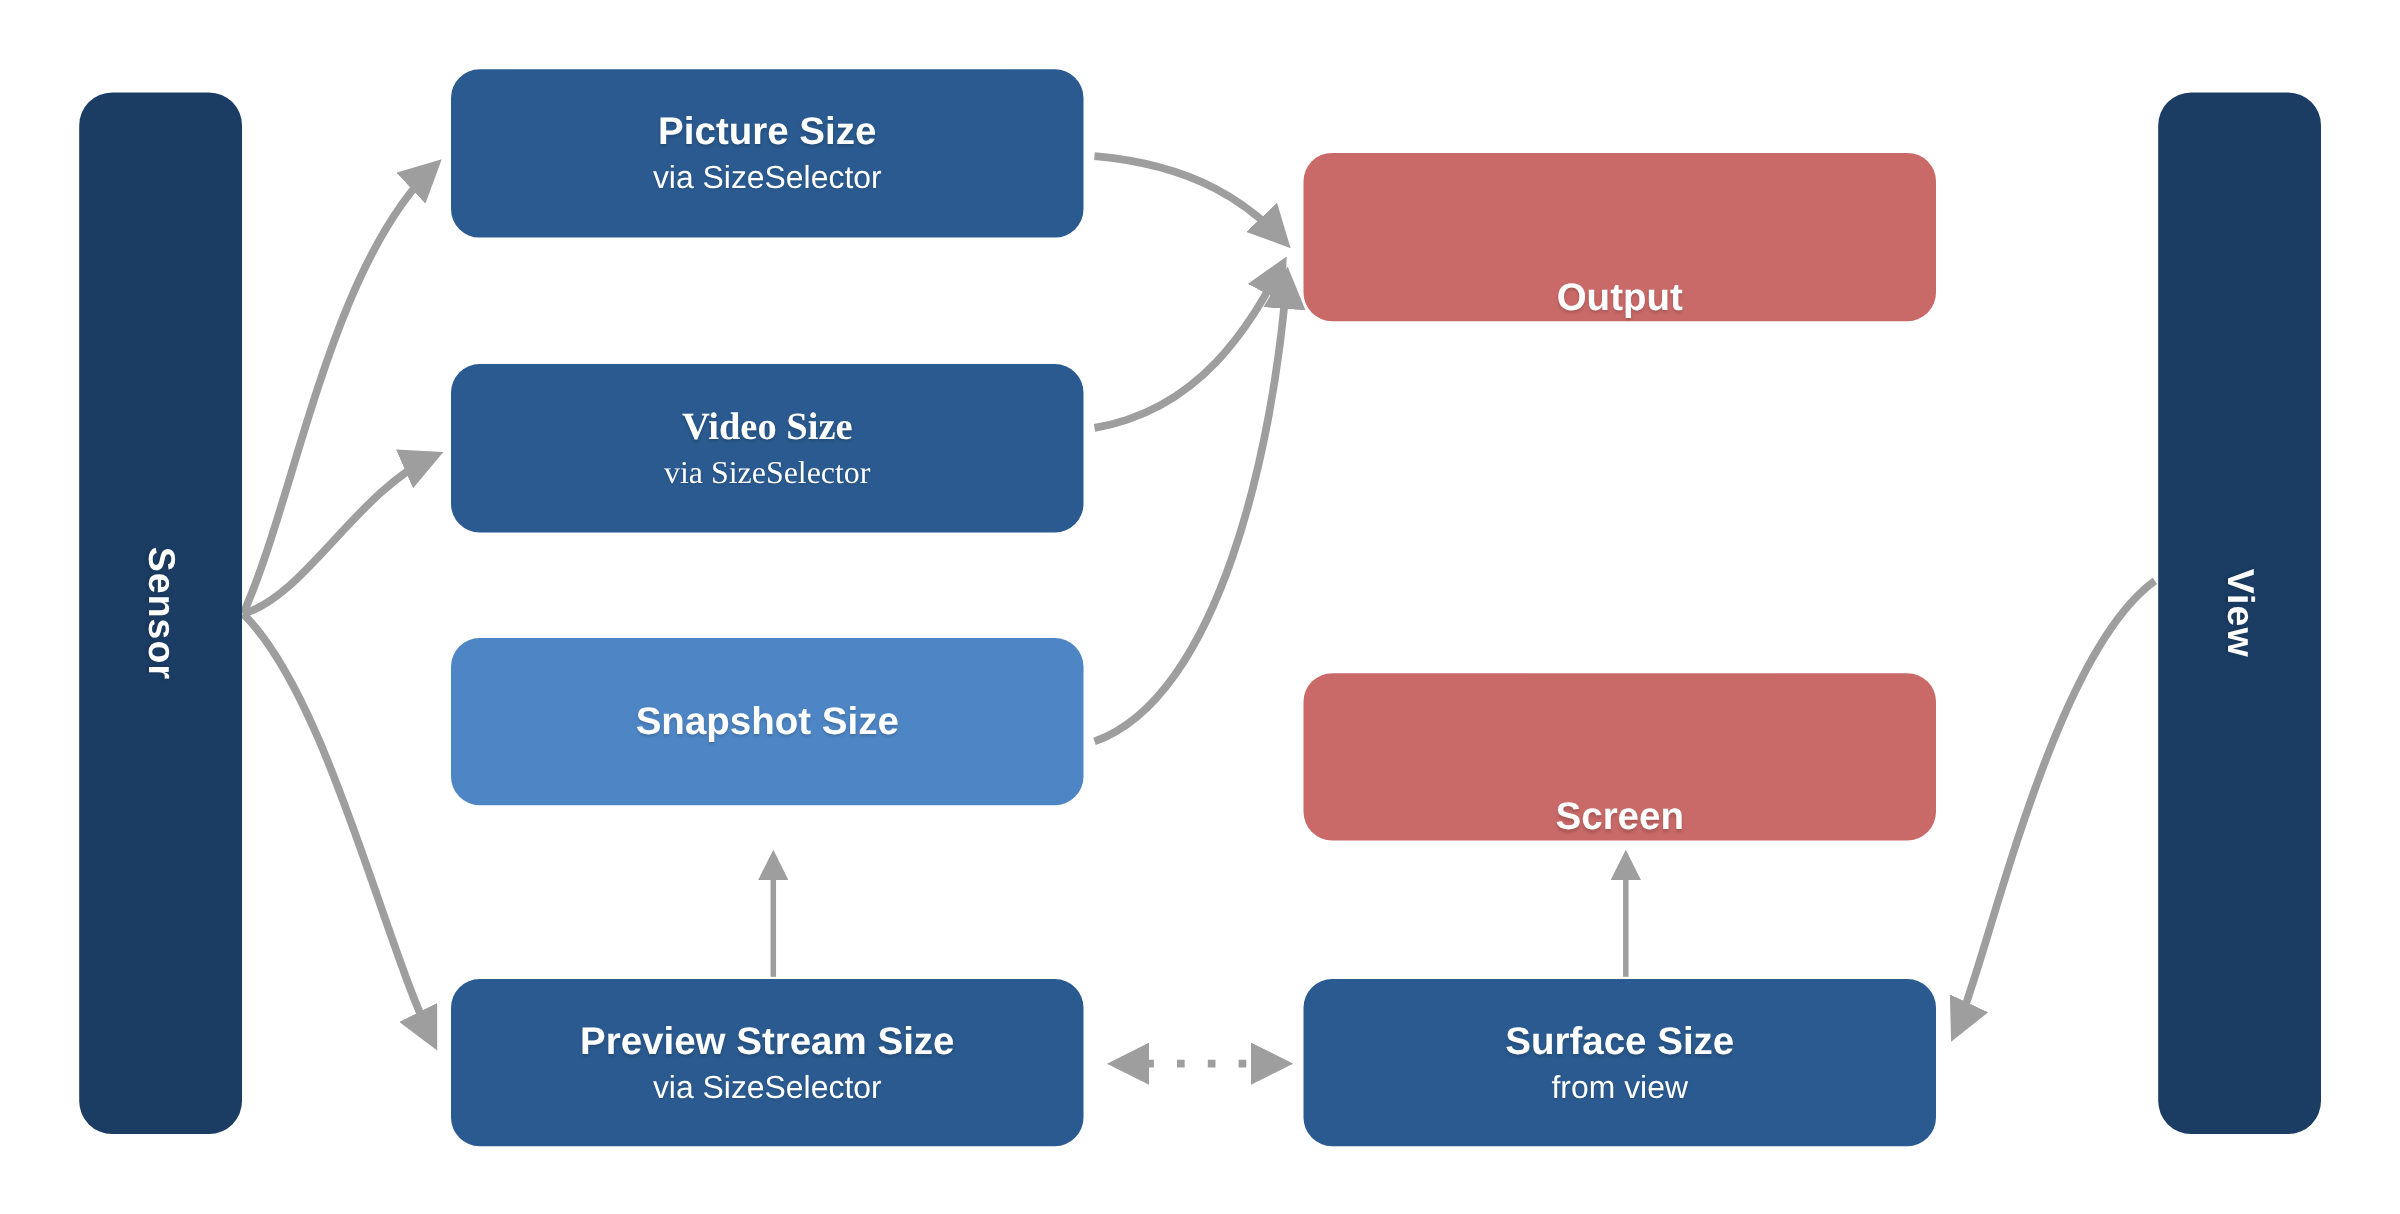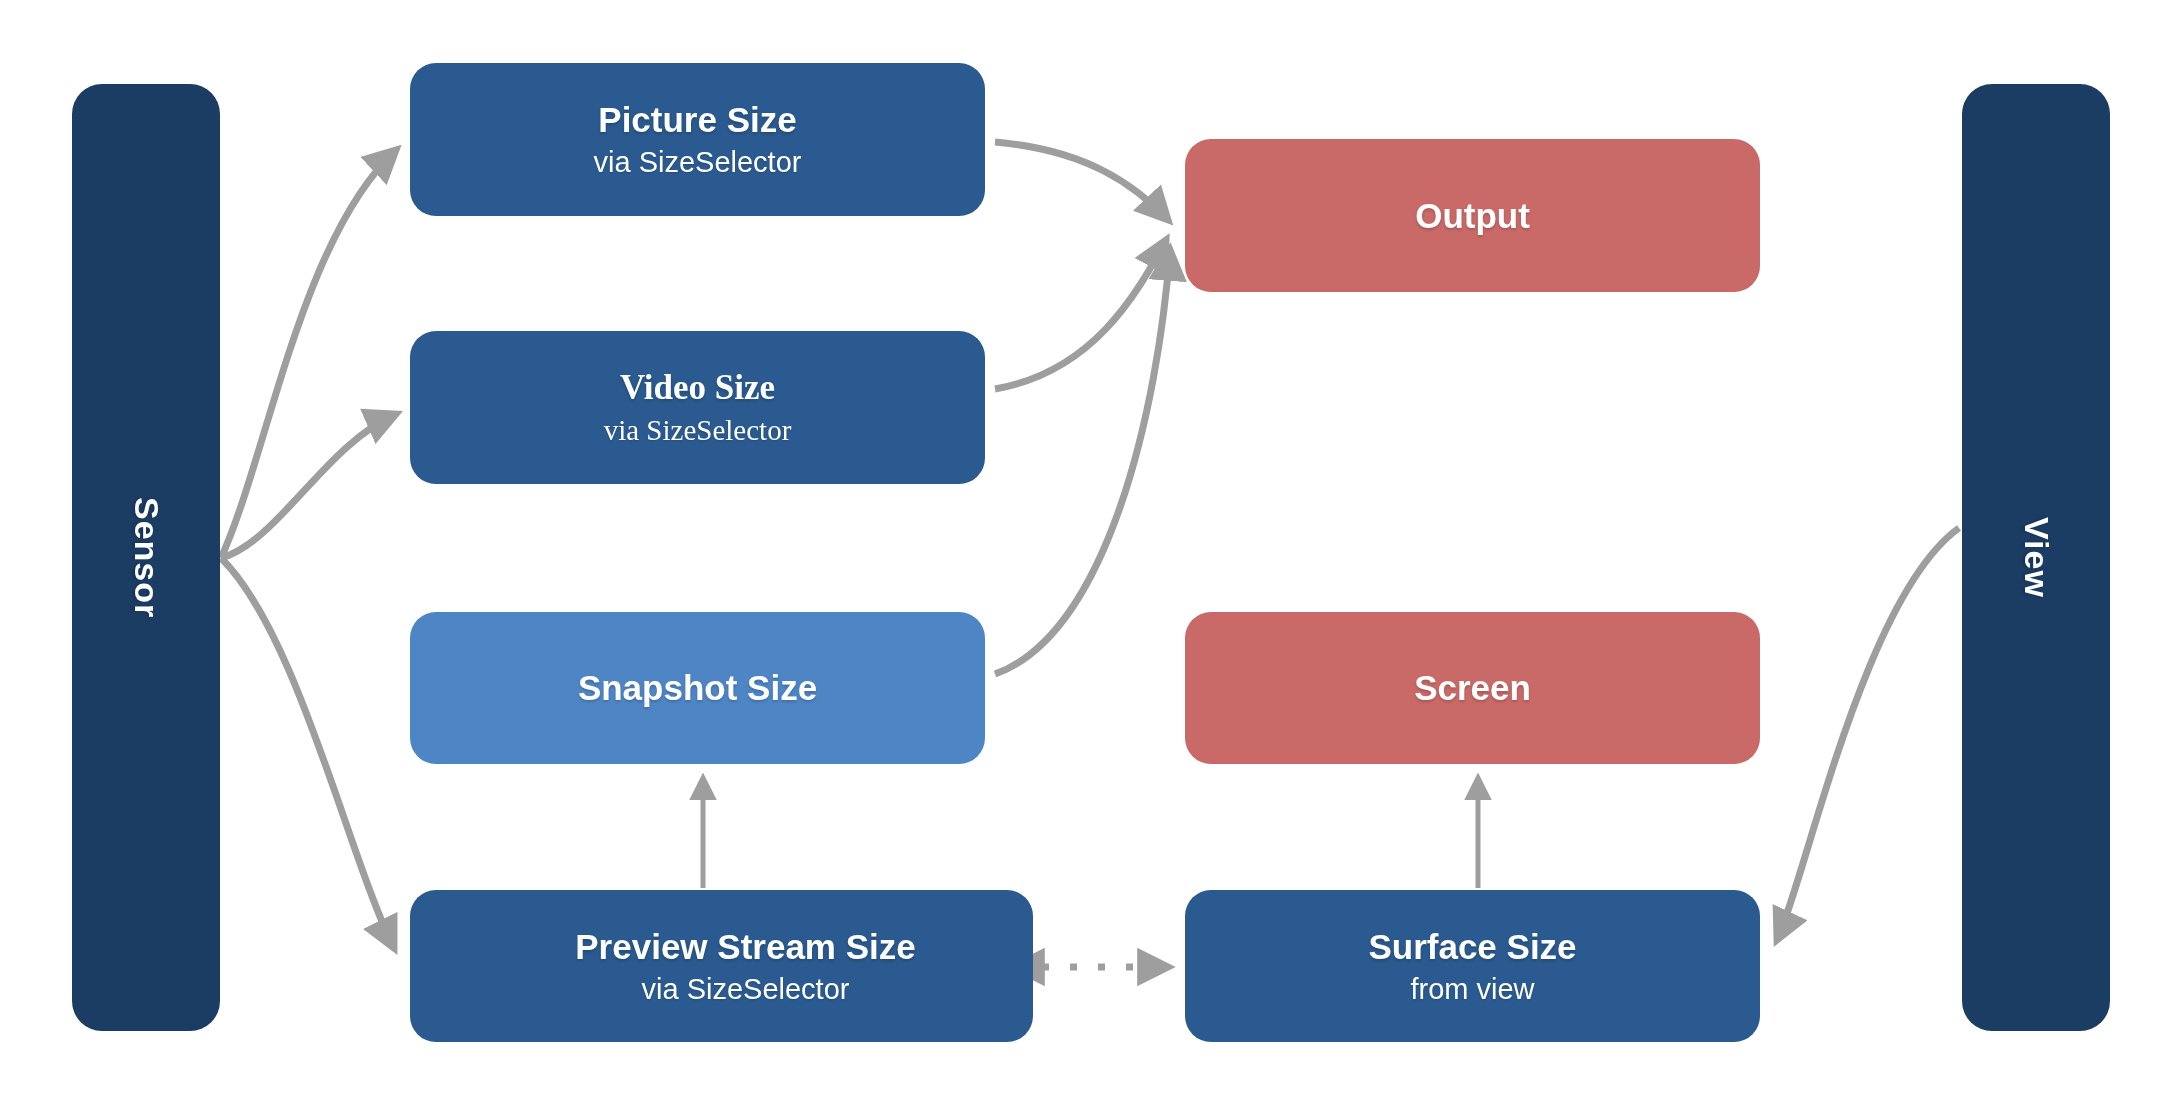--- a/index.html
+++ b/index.html
@@ -25,34 +25,34 @@
     text-shadow:0 2px 3px rgba(0,0,0,0.18);
   }
 
   .node{
     position:absolute;width:575px;border-radius:26px;
     display:flex;flex-direction:column;align-items:center;justify-content:center;
     color:#fff;text-align:center;gap:3px;
   }
   .node.blue{background:var(--blue,#2a5a8f);}
   .node.light-blue{background:var(--light-blue,#4e86c5);}
-  .node.red{background:var(--red,#c96a68);}
+  .node.red{background:var(--red,#c96a68);justify-content:flex-end;}
   .node-title{
     font-size:35px;font-weight:bold;line-height:42px;
     text-shadow:0 2px 3px rgba(0,0,0,0.18);
   }
   .node-subtitle{
     font-size:29px;font-weight:normal;line-height:36px;
     text-shadow:0 1px 2px rgba(0,0,0,0.15);
   }
 
   #node-picture{left:410px;top:63px;height:153px;}
   #node-video{left:410px;top:331px;height:153px;font-family:Liberation Serif, serif;}
-  #node-snapshot{left:410px;top:612px;height:152px;gap:40px;}
-  #node-preview{left:410px;top:890px;height:152px;padding-left:48px;}
+  #node-snapshot{left:410px;top:580px;height:152px;gap:40px;}
+  #node-preview{left:410px;top:890px;height:152px;}
   #node-output{left:1185px;top:139px;height:153px;}
   #node-screen{left:1185px;top:612px;height:152px;}
   #node-surface{left:1185px;top:890px;height:152px;}
   #bar-sensor{left:72px;top:84px;}
   #bar-view{left:1962px;top:84px;}
 </style>
 </head>
 <body>
 
 <div class="stage" style="--background: #ffffff; --navy: #1b3c63; --blue: #2a5a8f; --light-blue: #4e86c5; --red: #c96a68; --arrow-gray: #9e9e9e; --text: #ffffff;">

